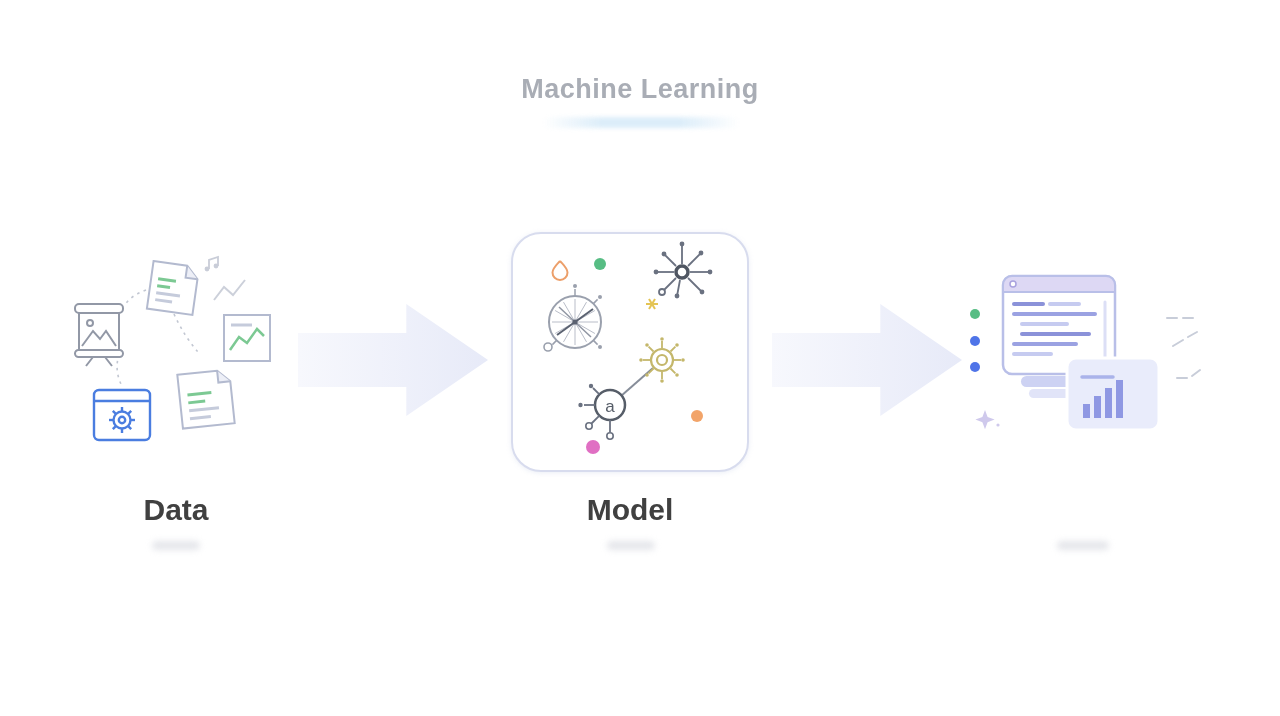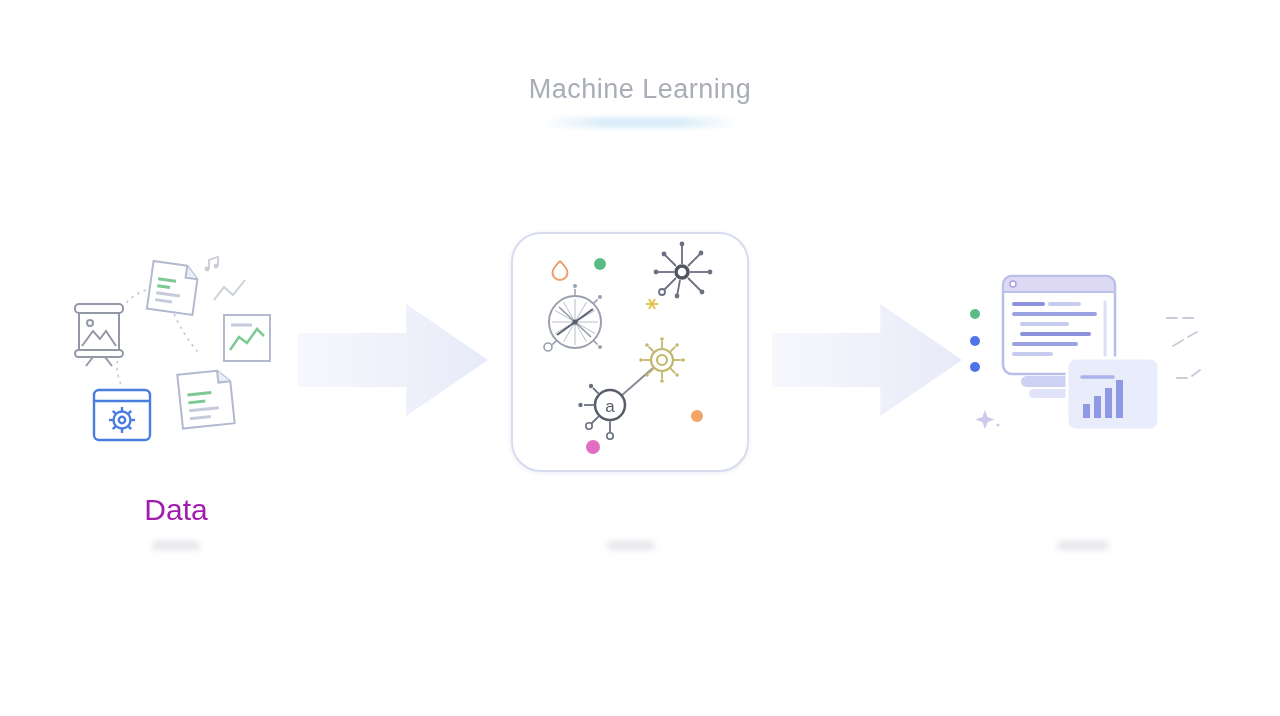--- a/index.html
+++ b/index.html
@@ -1,38 +1,38 @@
 <!DOCTYPE html>
 <html><head>
 <meta charset="utf-8">
 <style>
   html,body { margin:0; padding:0; }
   body { width:1280px; height:716px; background:#ffffff; position:relative; overflow:hidden;
          font-family:"Liberation Sans", sans-serif; }
   .stage-root { position:absolute; inset:0; }
 
   .title { position:absolute; top:74px; left:0; width:100%; text-align:center;
-           font-size:27px; font-weight:400; letter-spacing:0.5px; color:#a9adb5; }
+           font-size:27px; font-weight:700; letter-spacing:0.5px; color:#a9adb5; }
   .title-glow { position:absolute; top:117px; left:543px; width:196px; height:11px; border-radius:6px;
                 background:linear-gradient(90deg, rgba(214,236,250,0) 0%, #d6eaf8 30%, #d6eaf8 70%, rgba(214,236,250,0) 100%);
                 filter:blur(2px); opacity:.85; }
 
   .arrow { position:absolute; width:190px; height:112px;
            background:linear-gradient(90deg,#f7f8fd 0%, #e7eaf8 100%);
            clip-path:polygon(0 26%, 57% 26%, 57% 0, 100% 50%, 57% 100%, 57% 74%, 0 74%); }
   .arrow-left  { left:298px; top:304px; }
   .arrow-right { left:772px; top:304px; }
 
   .model-box { position:absolute; left:511px; top:232px; width:234px; height:236px;
                background:#ffffff; border:2px solid #d8dcee; border-radius:30px;
                box-shadow:0 1px 5px rgba(190,198,225,.3); }
   .model-box svg { position:absolute; left:0; top:0; }
 
   .stage-label { position:absolute; top:493px; width:240px; text-align:center;
-                 font-size:30px; font-weight:400; color:#a21caf; }
+                 font-size:30px; font-weight:700; color:#404040; }
   .label-data   { left:56px; }
   .label-model  { left:510px; }
   .label-output { left:961px; }
 
   .label-reflection { position:absolute; top:541px; height:9px; border-radius:5px;
                       background:#dcdee4; filter:blur(3px); opacity:.75; }
   .refl-data   { left:152px; width:48px; }
   .refl-model  { left:607px; width:48px; }
   .refl-output { left:1057px; width:52px; }
 
@@ -237,18 +237,19 @@
       <line x1="222" y1="120" x2="232" y2="120"></line>
       <line x1="237" y1="118" x2="245" y2="112"></line>
     </g>
     <g>
       <path d="M30 152 l2.6 7 l7 2.6 l-7 2.6 l-2.6 7 l-2.6 -7 l-7 -2.6 l7 -2.6 Z" fill="#cfc9ec"></path>
       <circle cx="43" cy="167" r="1.6" fill="#cfc9ec"></circle>
     </g>
   </svg>
 
   <div class="stage-label label-data">Data</div>
+  <div class="stage-label label-model">Model</div>
 
   <div class="label-reflection refl-data"></div>
   <div class="label-reflection refl-model"></div>
   <div class="label-reflection refl-output"></div>
 
 </div>
 
 </body></html>

